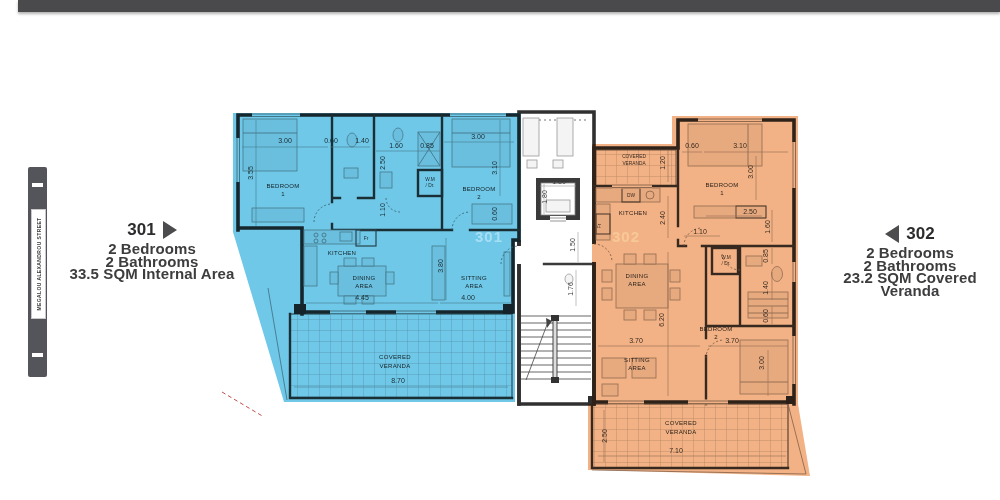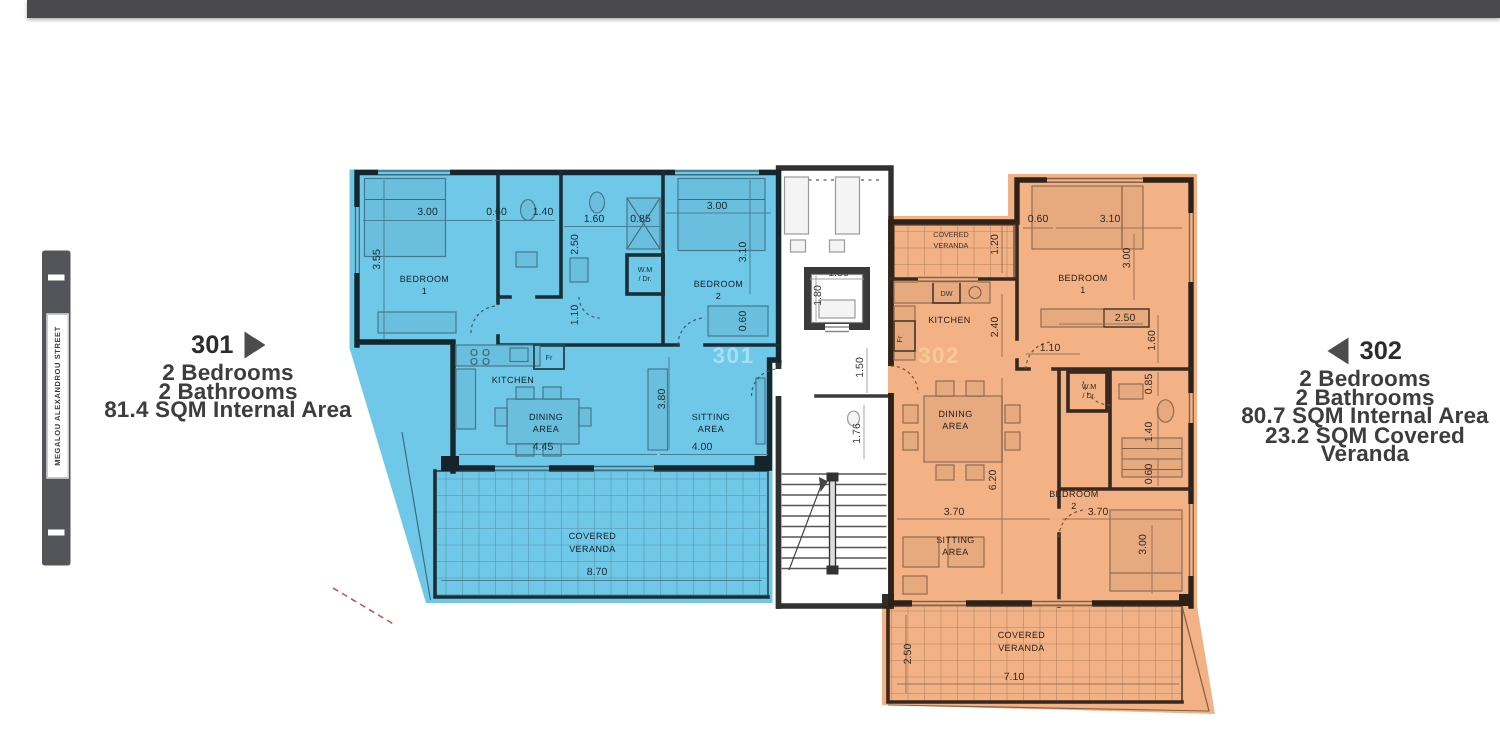--- a/index.html
+++ b/index.html
@@ -307,27 +307,26 @@
   </svg>
   </div>
 
   <div class="unit-info" style="left:62px;top:220px;width:180px;">
     <div class="unit-num-row">
       <span>301</span>
       <span class="tri tri-right"></span>
     </div>
     <div class="unit-line">2 Bedrooms</div>
     <div class="unit-line">2 Bathrooms</div>
-    <div class="unit-line">81.4 SQM Internal Area</div>
+    <div class="unit-line">33.5 SQM Internal Area</div>
   </div>
 
   <div class="unit-info" style="left:826px;top:224px;width:168px;">
     <div class="unit-num-row">
       <span class="tri tri-left"></span>
       <span>302</span>
     </div>
     <div class="unit-line">2 Bedrooms</div>
     <div class="unit-line">2 Bathrooms</div>
-    <div class="unit-line">80.7 SQM Internal Area</div>
     <div class="unit-line">23.2 SQM Covered Veranda</div>
   </div>
 
 </div>
 
 </body></html>

